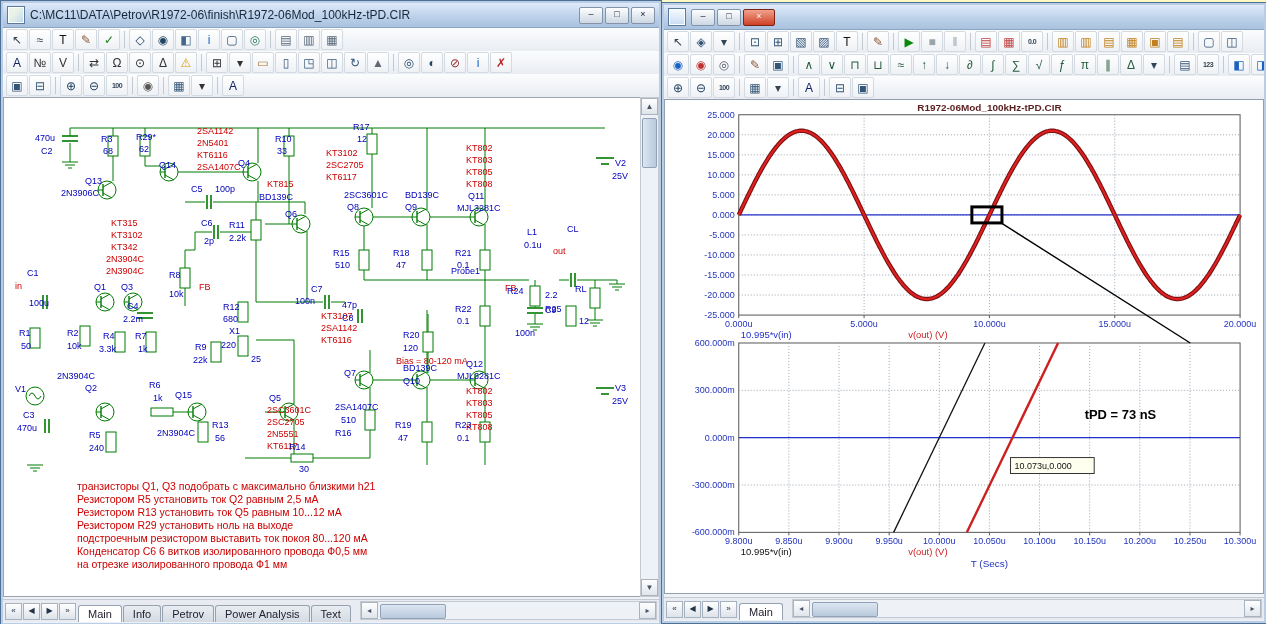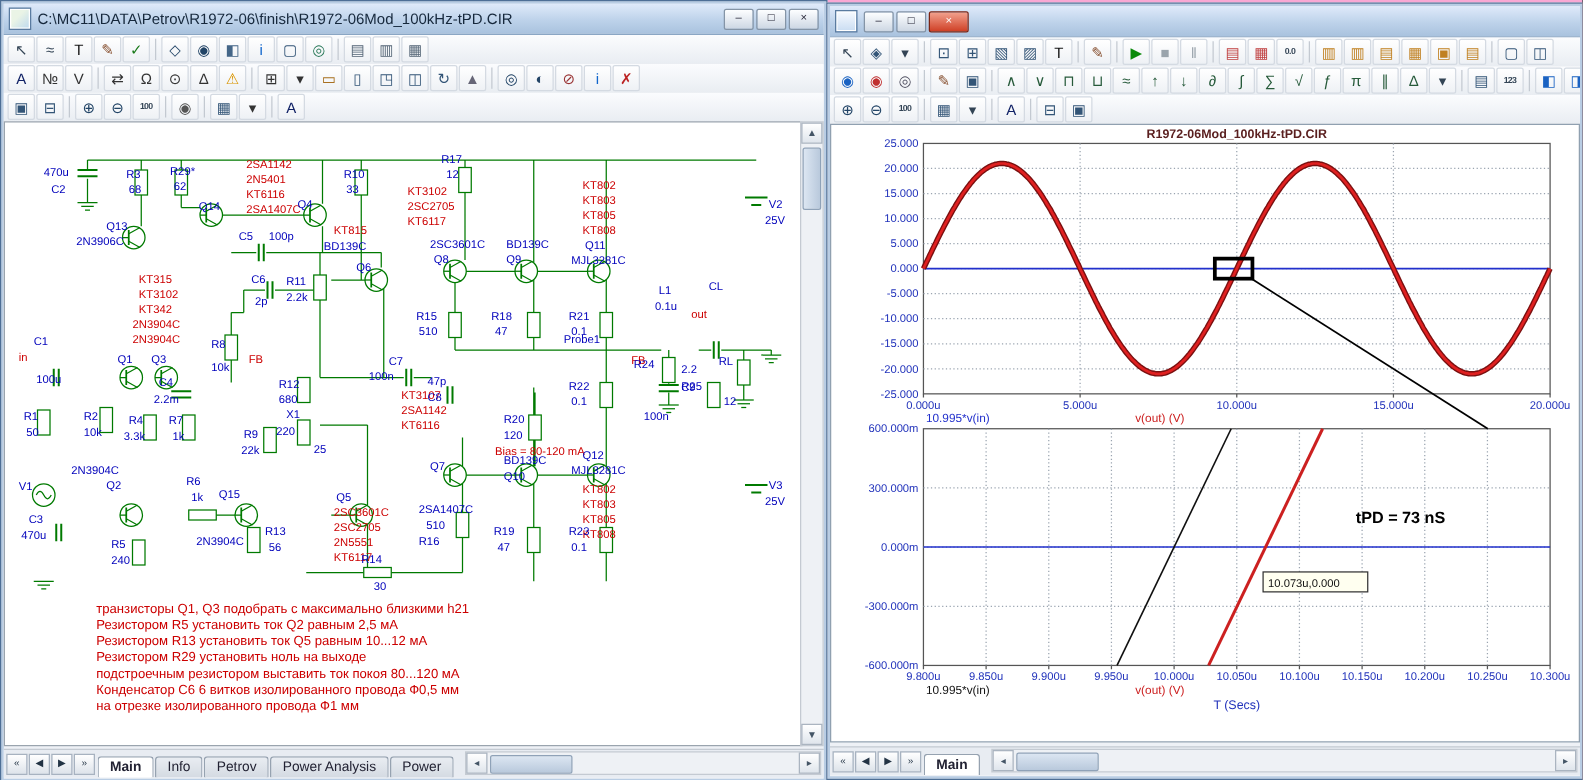--- a/index.html
+++ b/index.html
@@ -1,16 +1,16 @@
 <!DOCTYPE html>
 <html><head>
 <meta charset="utf-8">
 <style>
   html,body{margin:0;padding:0;background:#10161f;font-family:"Liberation Sans",sans-serif;}
-  #desktop{position:relative;width:1266px;height:624px;overflow:hidden;background:#f9a8d4;}
+  #desktop{position:relative;width:1266px;height:624px;overflow:hidden;background:#fef9c3;}
   .window{position:absolute;background:#eef1f6;border:1px solid #4e6f96;box-shadow:inset 0 0 0 2px #b9cde4;}
   #left-window{left:0;top:0;width:660px;height:624px;}
   #right-window{left:661px;top:2px;width:604px;height:620px;}
   .titlebar{position:absolute;left:2px;right:2px;top:2px;height:24px;
     background:linear-gradient(#dfeafa,#bdd2ea 55%,#a9c2de);display:flex;align-items:center;
     padding:0 4px;gap:5px;border-bottom:1px solid #8aa6c4;}
   .ticon{width:16px;height:16px;background:linear-gradient(#f8fbff,#c9dcf2);border:1px solid #5a7ba0;
     box-shadow:inset 0 0 0 1px #fff;flex:none;}
   .ticon.schem{background:linear-gradient(135deg,#eaf4e6 40%,#bcd8ef);}
   .ttext{font-size:12px;color:#16283c;flex:1;white-space:nowrap;overflow:hidden;}
@@ -30,21 +30,21 @@
     display:flex;flex-direction:column;align-items:center;}
   .varrow{width:15px;height:15px;font-size:8px;line-height:15px;text-align:center;color:#456;background:linear-gradient(#fff,#dfe5ec);border:1px solid #aab4c0;}
   .vthumb{width:13px;height:48px;margin-top:3px;background:linear-gradient(90deg,#dce6f2,#b9c9dc);border:1px solid #8fa2b8;border-radius:2px;}
   .bottombar{position:absolute;left:2px;right:2px;bottom:3px;height:22px;background:#e8ecf2;border-top:1px solid #c4cad2;
     display:flex;align-items:flex-end;}
   .tabnav{display:flex;gap:1px;padding:2px;}
   .navbtn{width:15px;height:15px;font-size:8px;line-height:14px;text-align:center;color:#234;background:linear-gradient(#fff,#dde3ea);border:1px solid #a7b2c0;}
   .tabs{display:flex;align-items:flex-end;height:100%;}
   .tab{padding:2px 9px 2px 9px;font-size:11px;color:#223;background:linear-gradient(#e9edf2,#d4dae2);
     border:1px solid #96a2b0;border-bottom:none;border-radius:3px 3px 0 0;margin-right:1px;white-space:nowrap;}
-  .tab.active{background:#fff;font-weight:bold;}
+  .tab.active{background:#fff;font-weight:normal;}
   .hscroll{flex:1;height:17px;margin:0 2px 2px 8px;background:#eef1f5;border:1px solid #c4cad2;display:flex;align-items:center;}
   .harrow{width:15px;height:15px;font-size:8px;line-height:15px;text-align:center;color:#456;background:linear-gradient(#fff,#dfe5ec);border:1px solid #aab4c0;flex:none;}
   .htrack{flex:1;height:15px;position:relative;}
   .hthumb{position:absolute;left:2px;top:1px;width:64px;height:13px;background:linear-gradient(#dce6f2,#b9c9dc);border:1px solid #8fa2b8;border-radius:2px;}
   .rw-client{position:absolute;left:2px;right:2px;top:96px;bottom:29px;background:#fff;border:1px solid #90a0b0;overflow:hidden;}
   #chart-svg{position:absolute;left:0;top:0;}
   text{font-family:"Liberation Sans","DejaVu Sans",sans-serif;}
 </style>
 </head>
 <body>
@@ -471,21 +471,21 @@
           <div class="navbtn">«</div>
           <div class="navbtn">◀</div>
           <div class="navbtn">▶</div>
           <div class="navbtn">»</div>
         </div>
       <div class="tabs" id="lw-tabs">
           <div class="tab active">Main</div>
           <div class="tab">Info</div>
           <div class="tab">Petrov</div>
           <div class="tab">Power Analysis</div>
-          <div class="tab">Power</div>
+          <div class="tab">Text</div>
         </div>
       <div class="hscroll">
         <div class="harrow">◂</div>
         <div class="htrack">
             <div class="hthumb"></div>
           </div>
         <div class="harrow">▸</div>
       </div>
     </div>
   </div>

